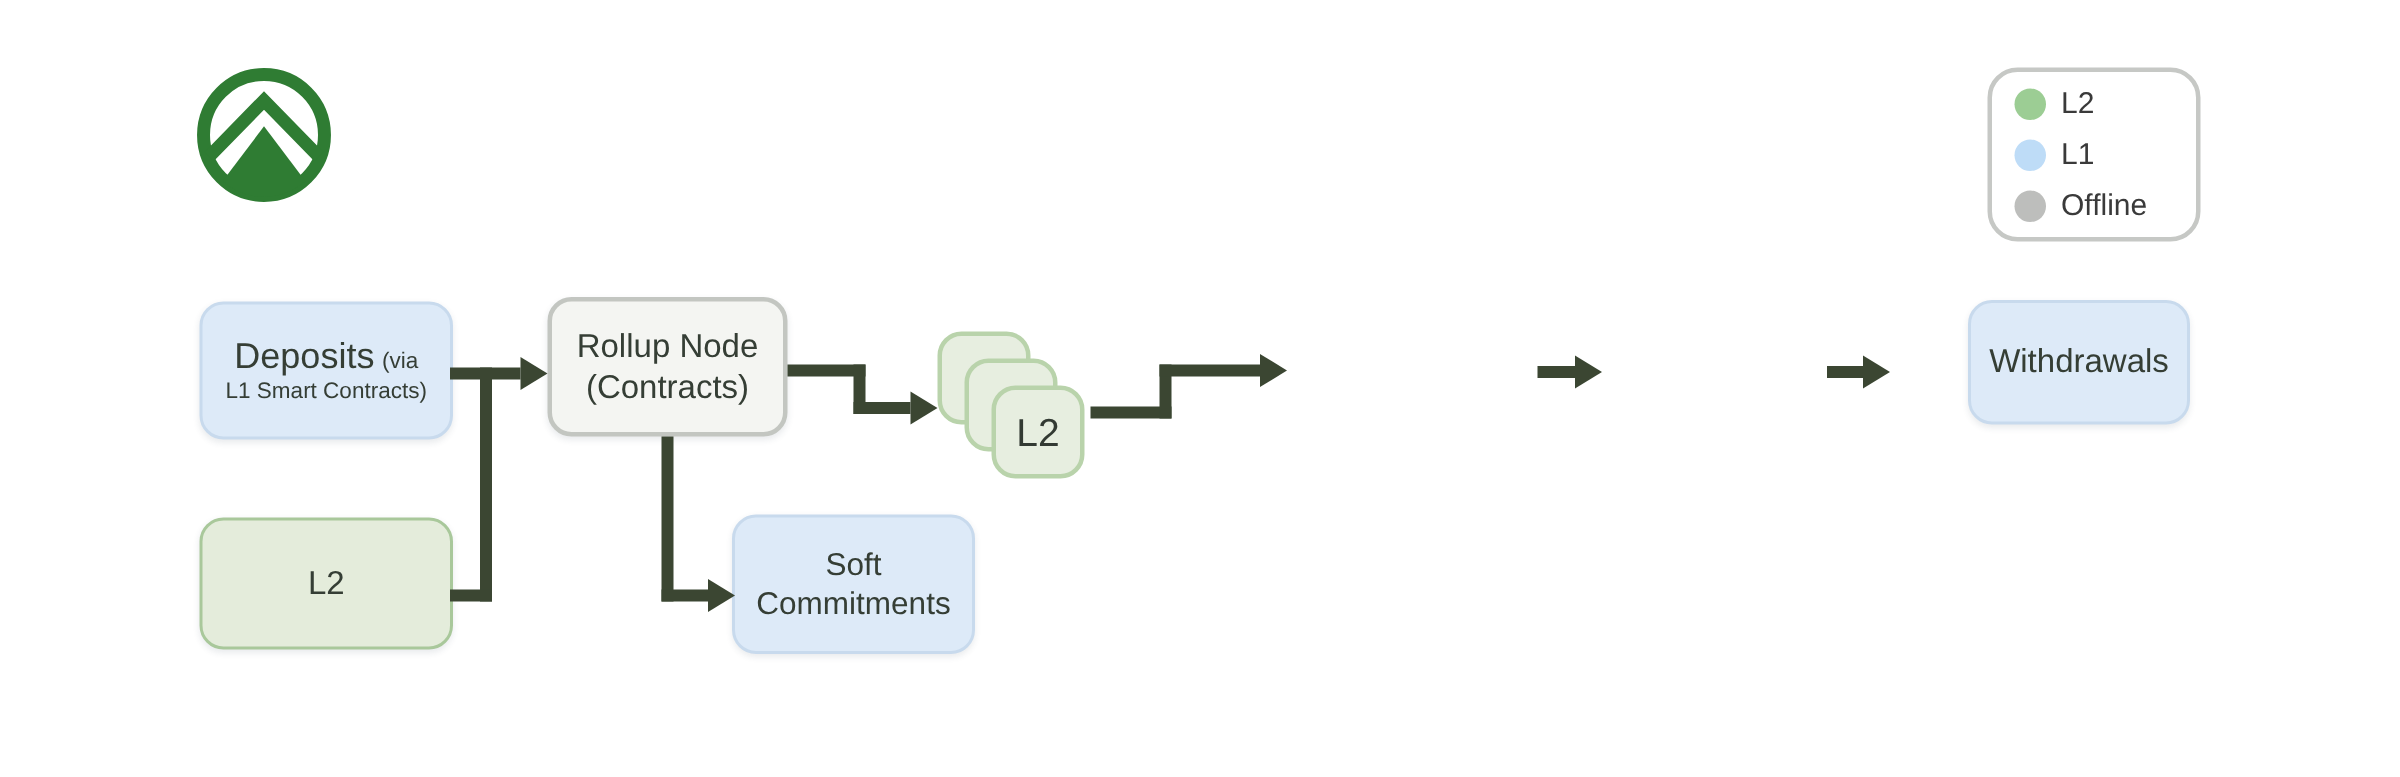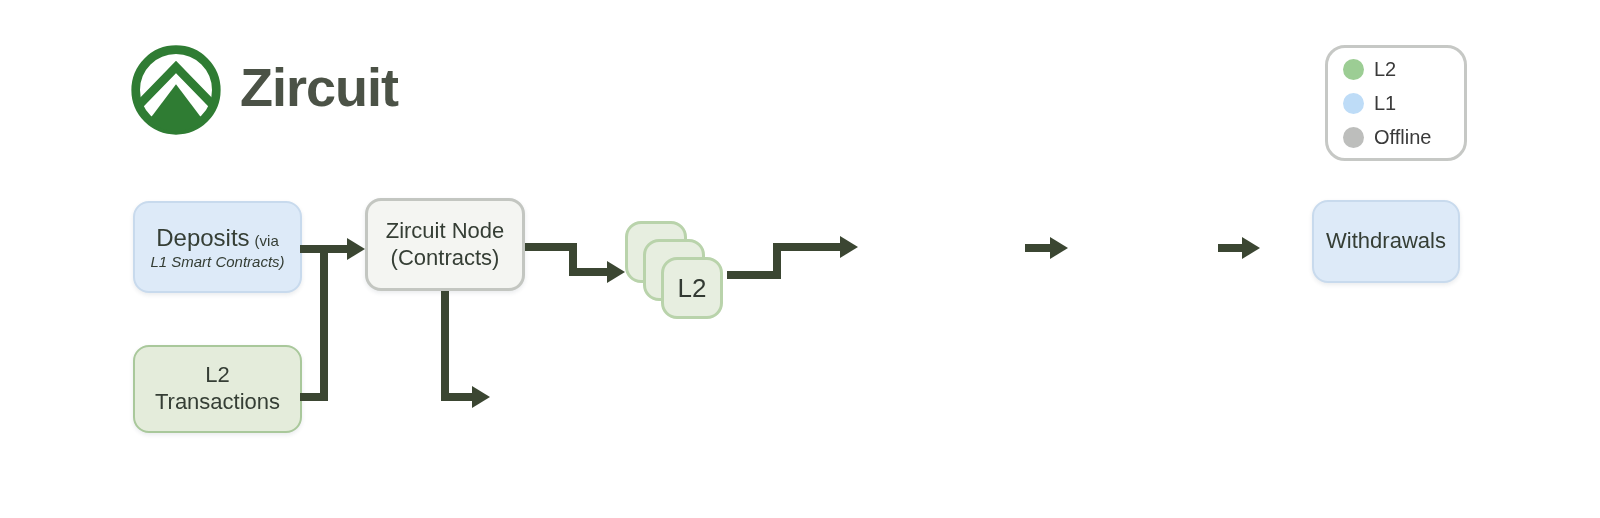--- a/index.html
+++ b/index.html
@@ -27,21 +27,21 @@
   .node{
     position:absolute;box-sizing:border-box;border-radius:16px;
     display:flex;flex-direction:column;align-items:center;justify-content:center;
     text-align:center;line-height:1.22;font-size:22px;
     box-shadow:0 2px 4px rgba(40,60,80,0.10);
   }
   .node.blue   {background:#ddeaf8;border:2.5px solid #c8daed;}
   .node.green  {background:#e4ecdb;border:2.5px solid #a9c89b;}
   .node.offline{background:#f4f5f2;border:3px solid #c3c6c1;}
   .dep-main{font-size:24px;}
-  .dep-note{font-size:15px;font-style:italic;}
+  .dep-note{font-size:15px;}
   .dep-note-inline{font-size:15px;margin-left:5px;}
   
   .stack{position:absolute;left:625px;top:221px;width:100px;height:100px;}
   .stack-card{
     position:absolute;width:62px;height:62px;border-radius:16px;
     background:#e7eee0;border:3px solid #b9d3ab;box-sizing:border-box;
     display:flex;align-items:center;justify-content:center;font-size:26px;color:#333a33;
   }
   .stack-card.c1{left:0px;top:0px;}
   .stack-card.c2{left:18px;top:18px;}
@@ -58,21 +58,20 @@
 </head>
 <body>
 
 <div id="canvas">
 
   <svg class="logo" viewBox="0 0 100 100">
     <circle cx="50" cy="50" r="42" fill="none" stroke="#2f7c33" stroke-width="9"></circle>
     <polyline points="12,65 50,26 88,65" fill="none" stroke="#2f7c33" stroke-width="9"></polyline>
     <path d="M50 44 L78.7 82 A43 43 0 0 1 21.3 82 Z" fill="#2f7c33"></path>
   </svg>
-  <div class="brand-name">Zircuit</div>
 
   <div class="legend">
     <div class="legend-row">
       <span class="legend-swatch" style="background: rgb(156, 205, 148);"></span>
       <span class="legend-label">L2</span>
     </div>
     <div class="legend-row">
       <span class="legend-swatch" style="background: rgb(190, 220, 247);"></span>
       <span class="legend-label">L1</span>
     </div>
@@ -84,28 +83,31 @@
 
   <div class="node blue" style="left:133px;top:201px;width:169px;height:92px;">
     <div>
       <span class="dep-main">Deposits</span><span class="dep-note-inline">(via</span>
     </div>
     <div class="dep-note">L1 Smart Contracts)</div>
   </div>
 
   <div class="node green" style="left:133px;top:345px;width:169px;height:88px;">
     <div>L2</div>
-    <div>Transactions</div>
   </div>
 
   <div class="node offline" style="left:365px;top:198px;width:160px;height:93px;">
-    <div>Zircuit Node</div>
+    <div>Rollup Node</div>
     <div>(Contracts)</div>
   </div>
 
+  <div class="node blue" style="left:488px;top:343px;width:162px;height:93px;font-size:21px;">
+    <div>Soft</div>
+    <div>Commitments</div>
+  </div>
 
   <div class="stack">
     <div class="stack-card c1"></div>
     <div class="stack-card c2"></div>
     <div class="stack-card c3">
       <span>L2</span>
     </div>
   </div>
 
 

